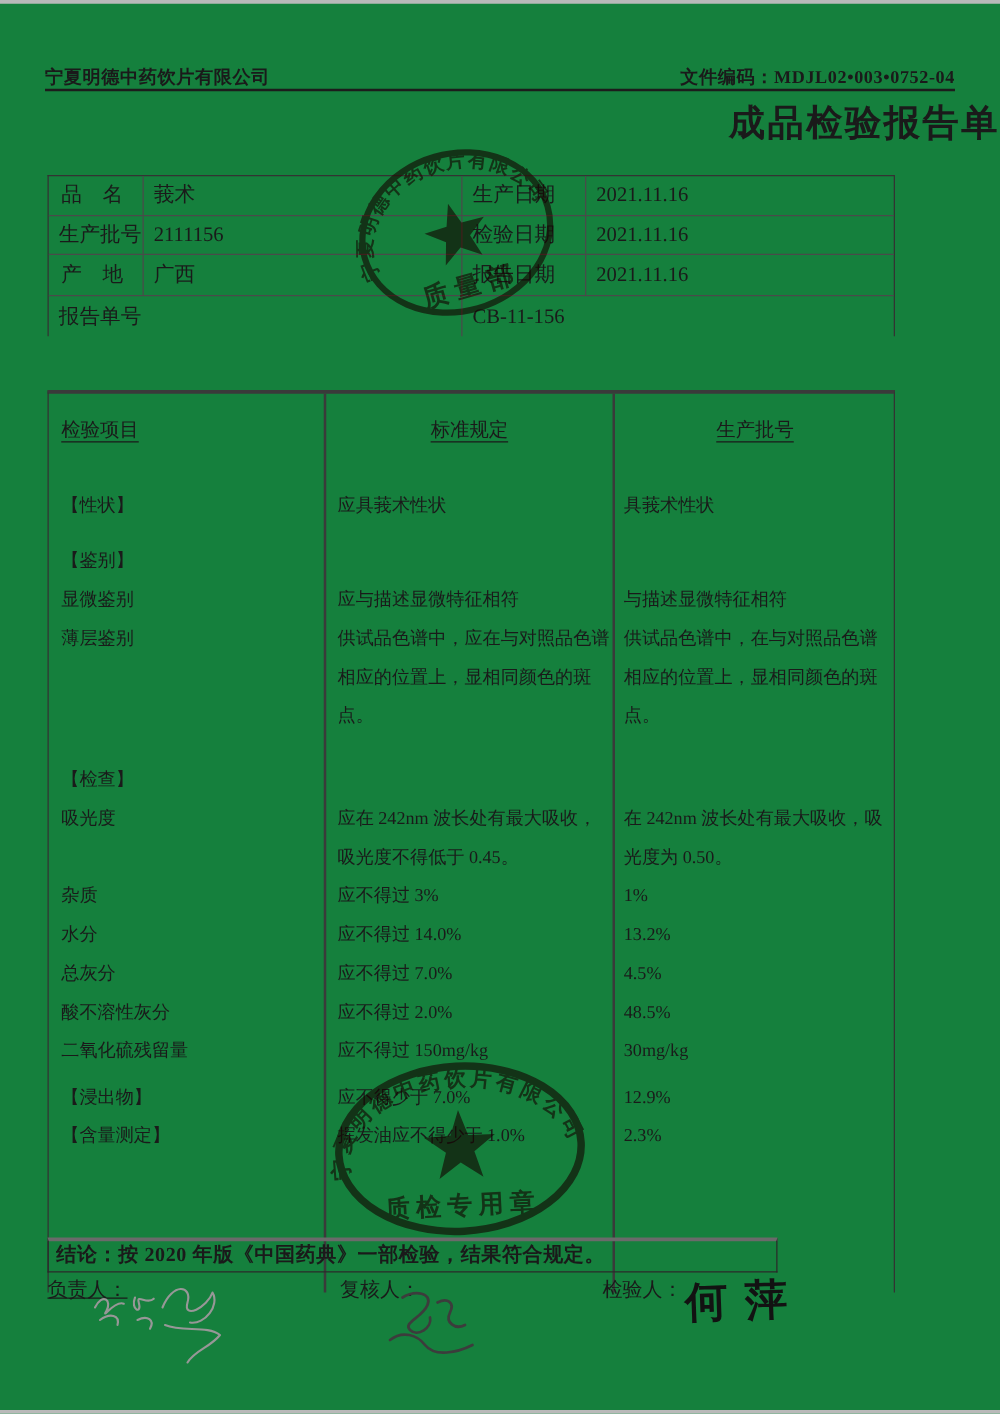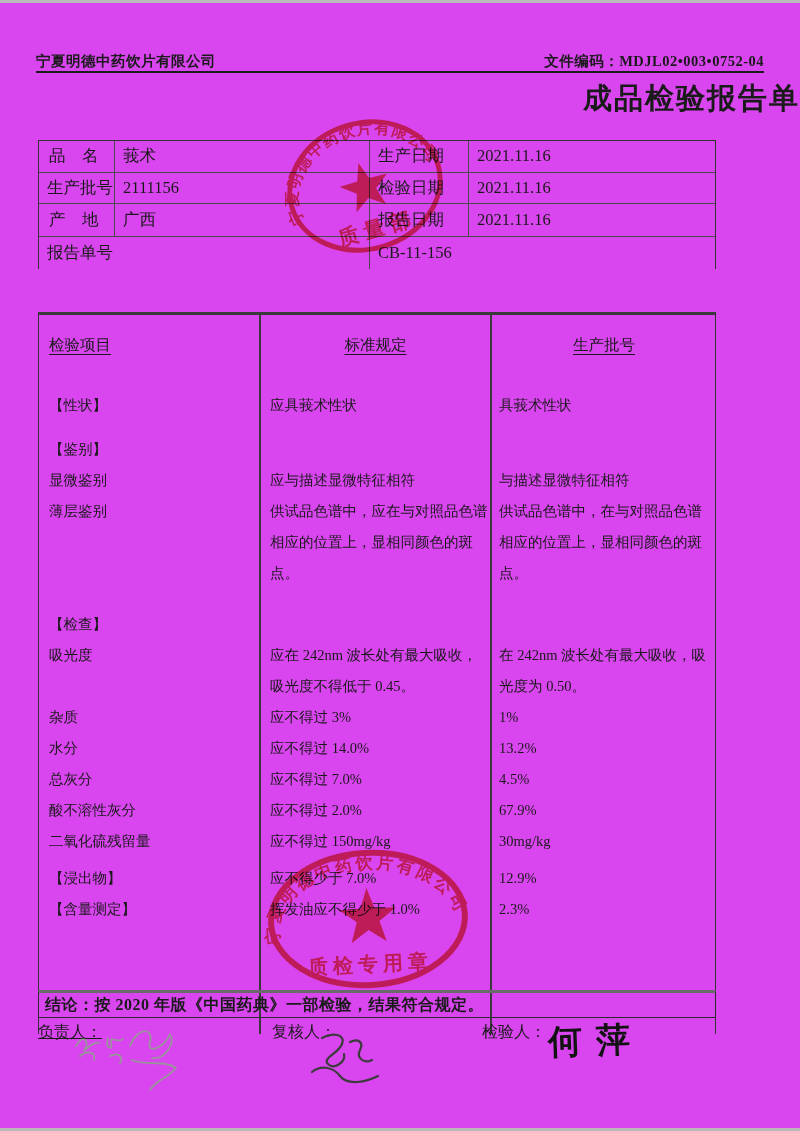--- a/index.html
+++ b/index.html
@@ -1,19 +1,19 @@
 <!DOCTYPE html>
 <html><head>
 <meta charset="utf-8">
 <style>
   * { margin:0; padding:0; box-sizing:border-box; }
   body { background:#ffffff; }
   .page {
     position:relative; width:800px; height:1131px; margin:0 auto;
-    background:#d946ef; overflow:hidden;
+    background:#15803d; overflow:hidden;
     font-family:"Liberation Serif","DejaVu Serif",serif;
     color:#1a1a1a;
   }
   .scan-edge-top { position:absolute; left:0; top:0; width:100%; height:3px; background:#b9b9b9; }
   .scan-edge-bottom { position:absolute; left:0; bottom:0; width:100%; height:3px; background:#b9b9b9; }
 
   
   .doc-header {
     position:absolute; left:36px; top:52px; width:728px;
     display:flex; justify-content:space-between; align-items:flex-end;
@@ -58,21 +58,21 @@
   .trow .cell { padding:0 0 0 10px; }
   .trow .cell.std { padding:0 2px 0 10px; }
   .trow .cell.res { padding:0 2px 0 8px; }
   #rows .trow:nth-child(1) { padding-top:30px; }
   #rows .trow:nth-child(2) { padding-top:13px; }
   #rows .trow:nth-child(5) { padding-top:20px; }
   #rows .trow:nth-child(12) { padding-top:6px; }
 
   
   .conclusion-box {
-    position:absolute; left:38px; top:990px; width:678px; height:28px;
+    position:absolute; left:38px; top:990px; width:584px; height:28px;
     border:1.5px solid #2a2a2a; border-top:3px solid #6a6a6a;
     line-height:24px; font-size:16px; font-weight:bold; padding-left:6px;
     letter-spacing:0.5px;
   }
 
   
   .sig-row { position:absolute; left:0; top:1020px; width:100%; height:80px; font-size:16px; }
   .sig-label { position:absolute; top:2px; }
   .sig-label.l1 { left:38px;text-decoration:underline; }
   .sig-label.l2 { left:272px; }
@@ -181,21 +181,21 @@
           <div class="cell res">13.2%</div>
         </div>
         <div class="trow">
           <div class="cell item">总灰分</div>
           <div class="cell std">应不得过 7.0%</div>
           <div class="cell res">4.5%</div>
         </div>
         <div class="trow">
           <div class="cell item">酸不溶性灰分</div>
           <div class="cell std">应不得过 2.0%</div>
-          <div class="cell res">67.9%</div>
+          <div class="cell res">48.5%</div>
         </div>
         <div class="trow">
           <div class="cell item">二氧化硫残留量</div>
           <div class="cell std">应不得过 150mg/kg</div>
           <div class="cell res">30mg/kg</div>
         </div>
         <div class="trow">
           <div class="cell item">【浸出物】</div>
           <div class="cell std">应不得少于 7.0%</div>
           <div class="cell res">12.9%</div>

